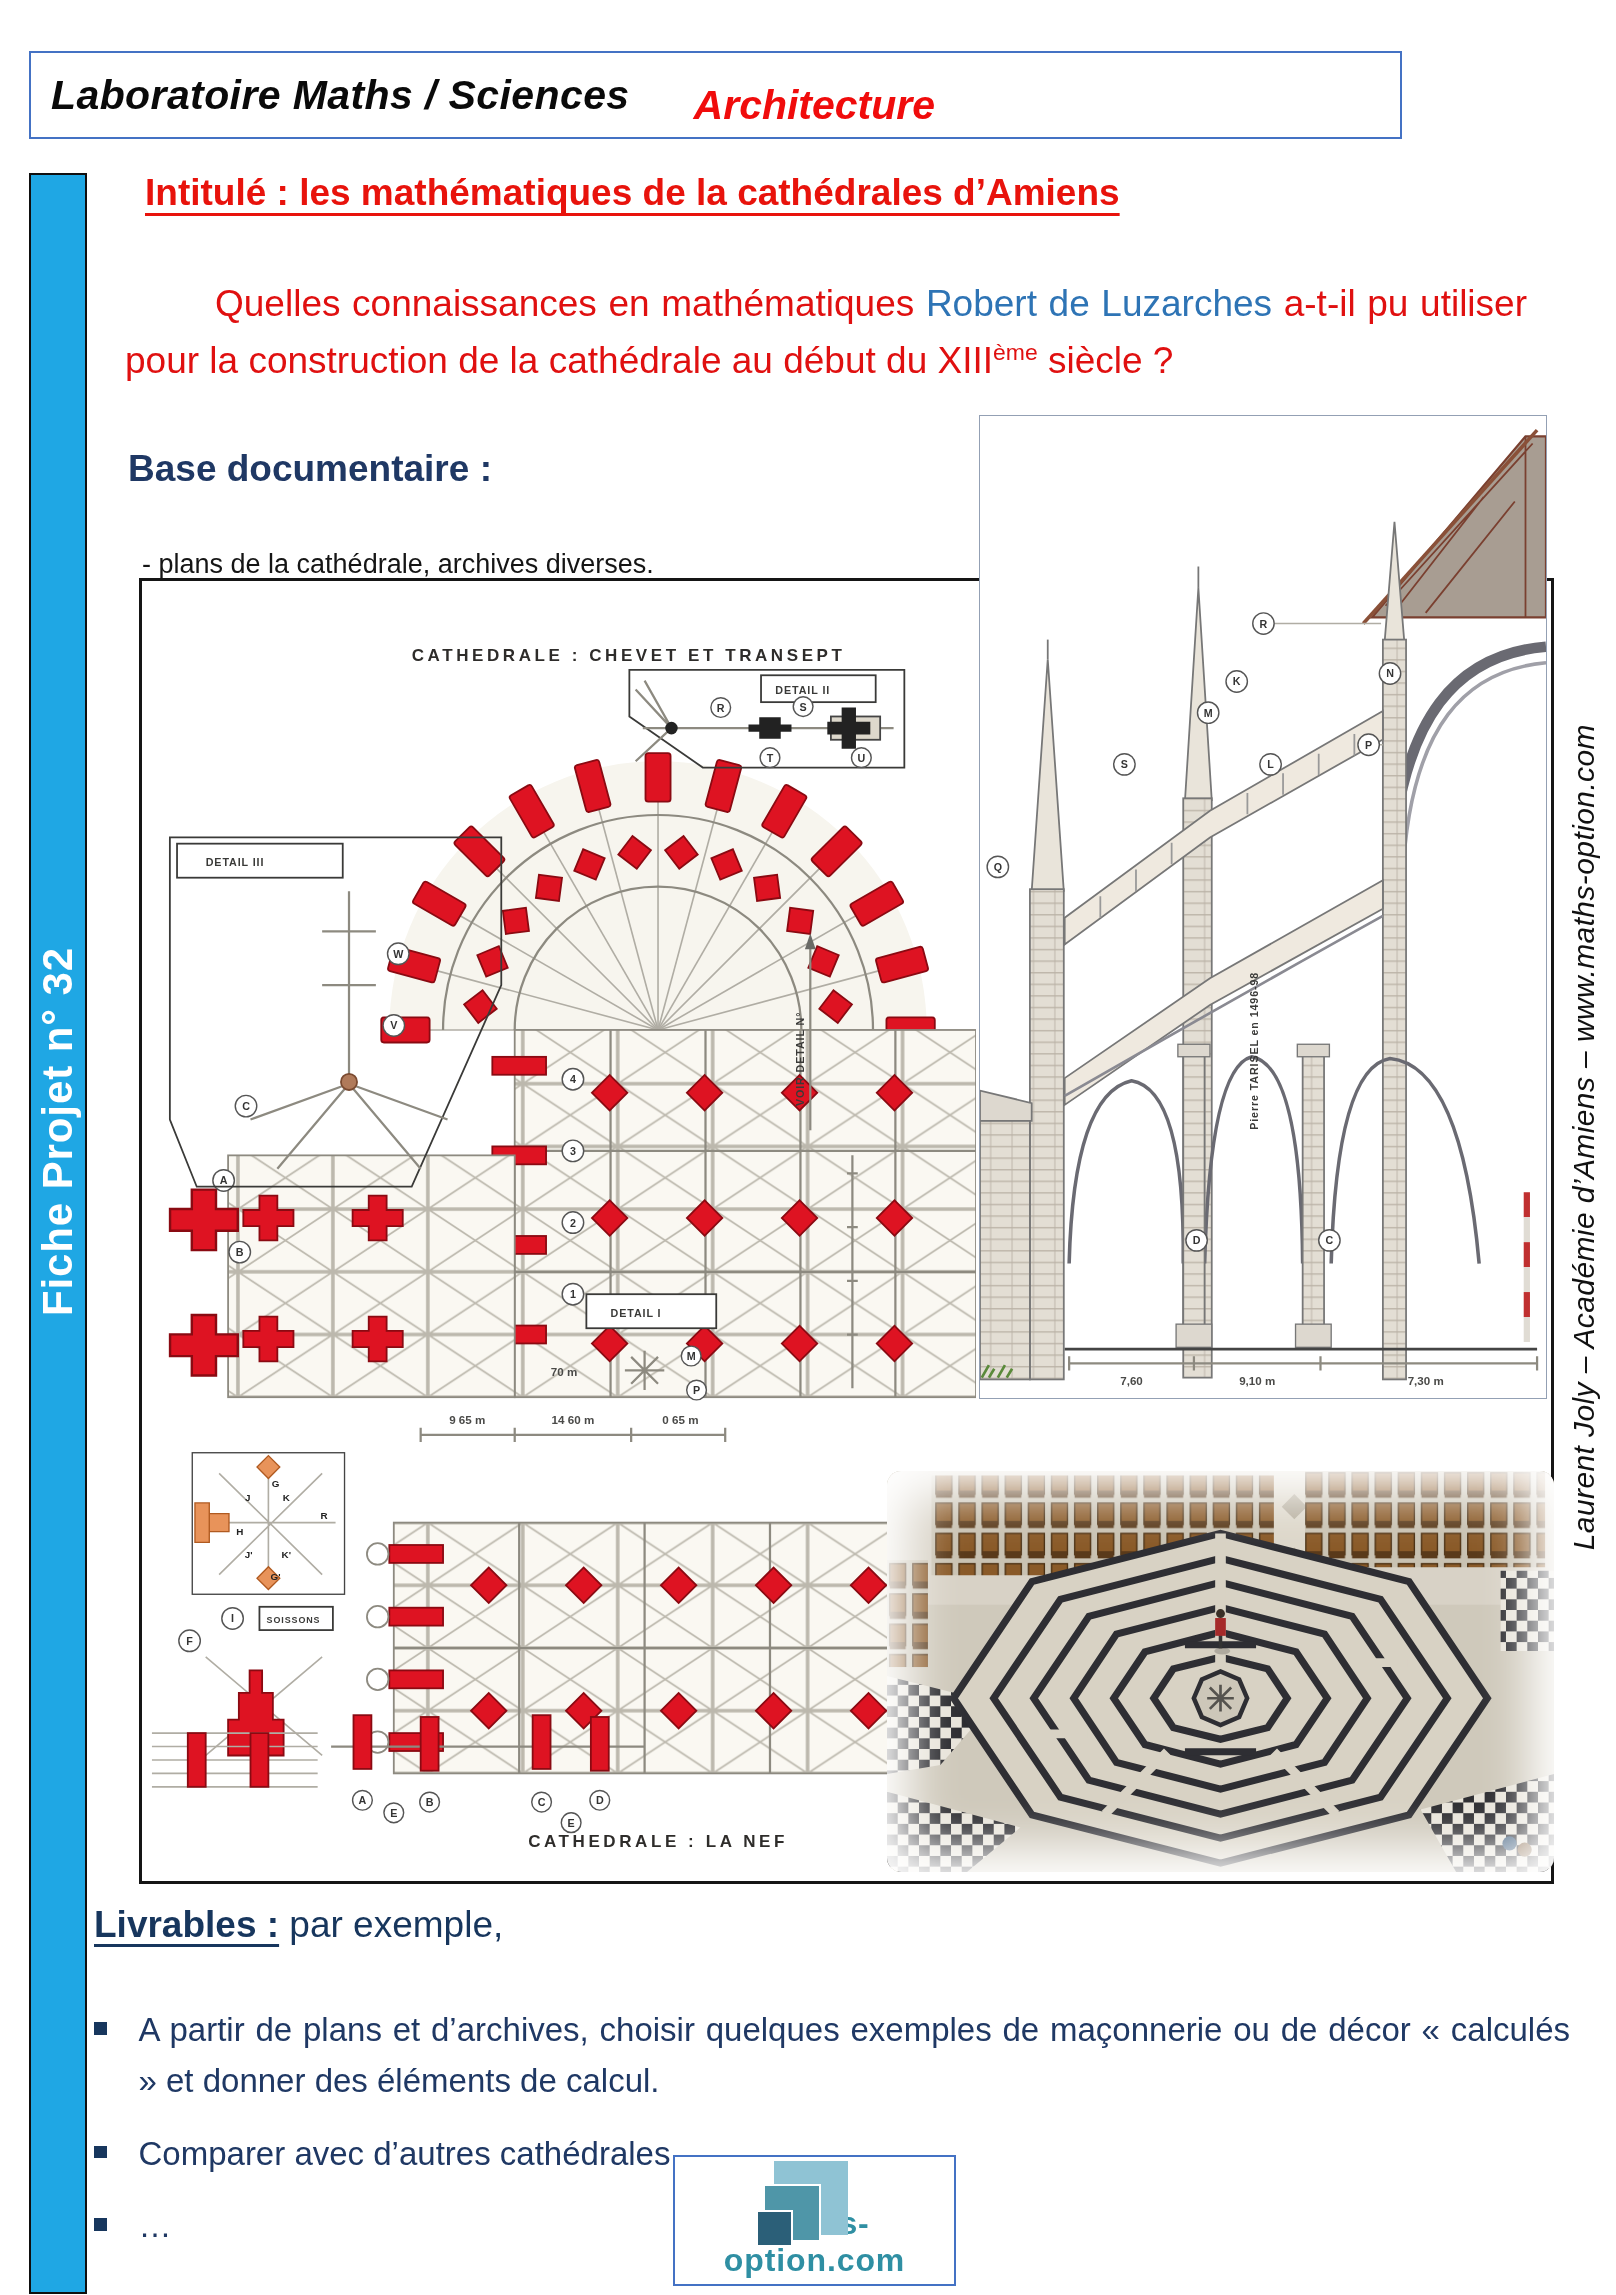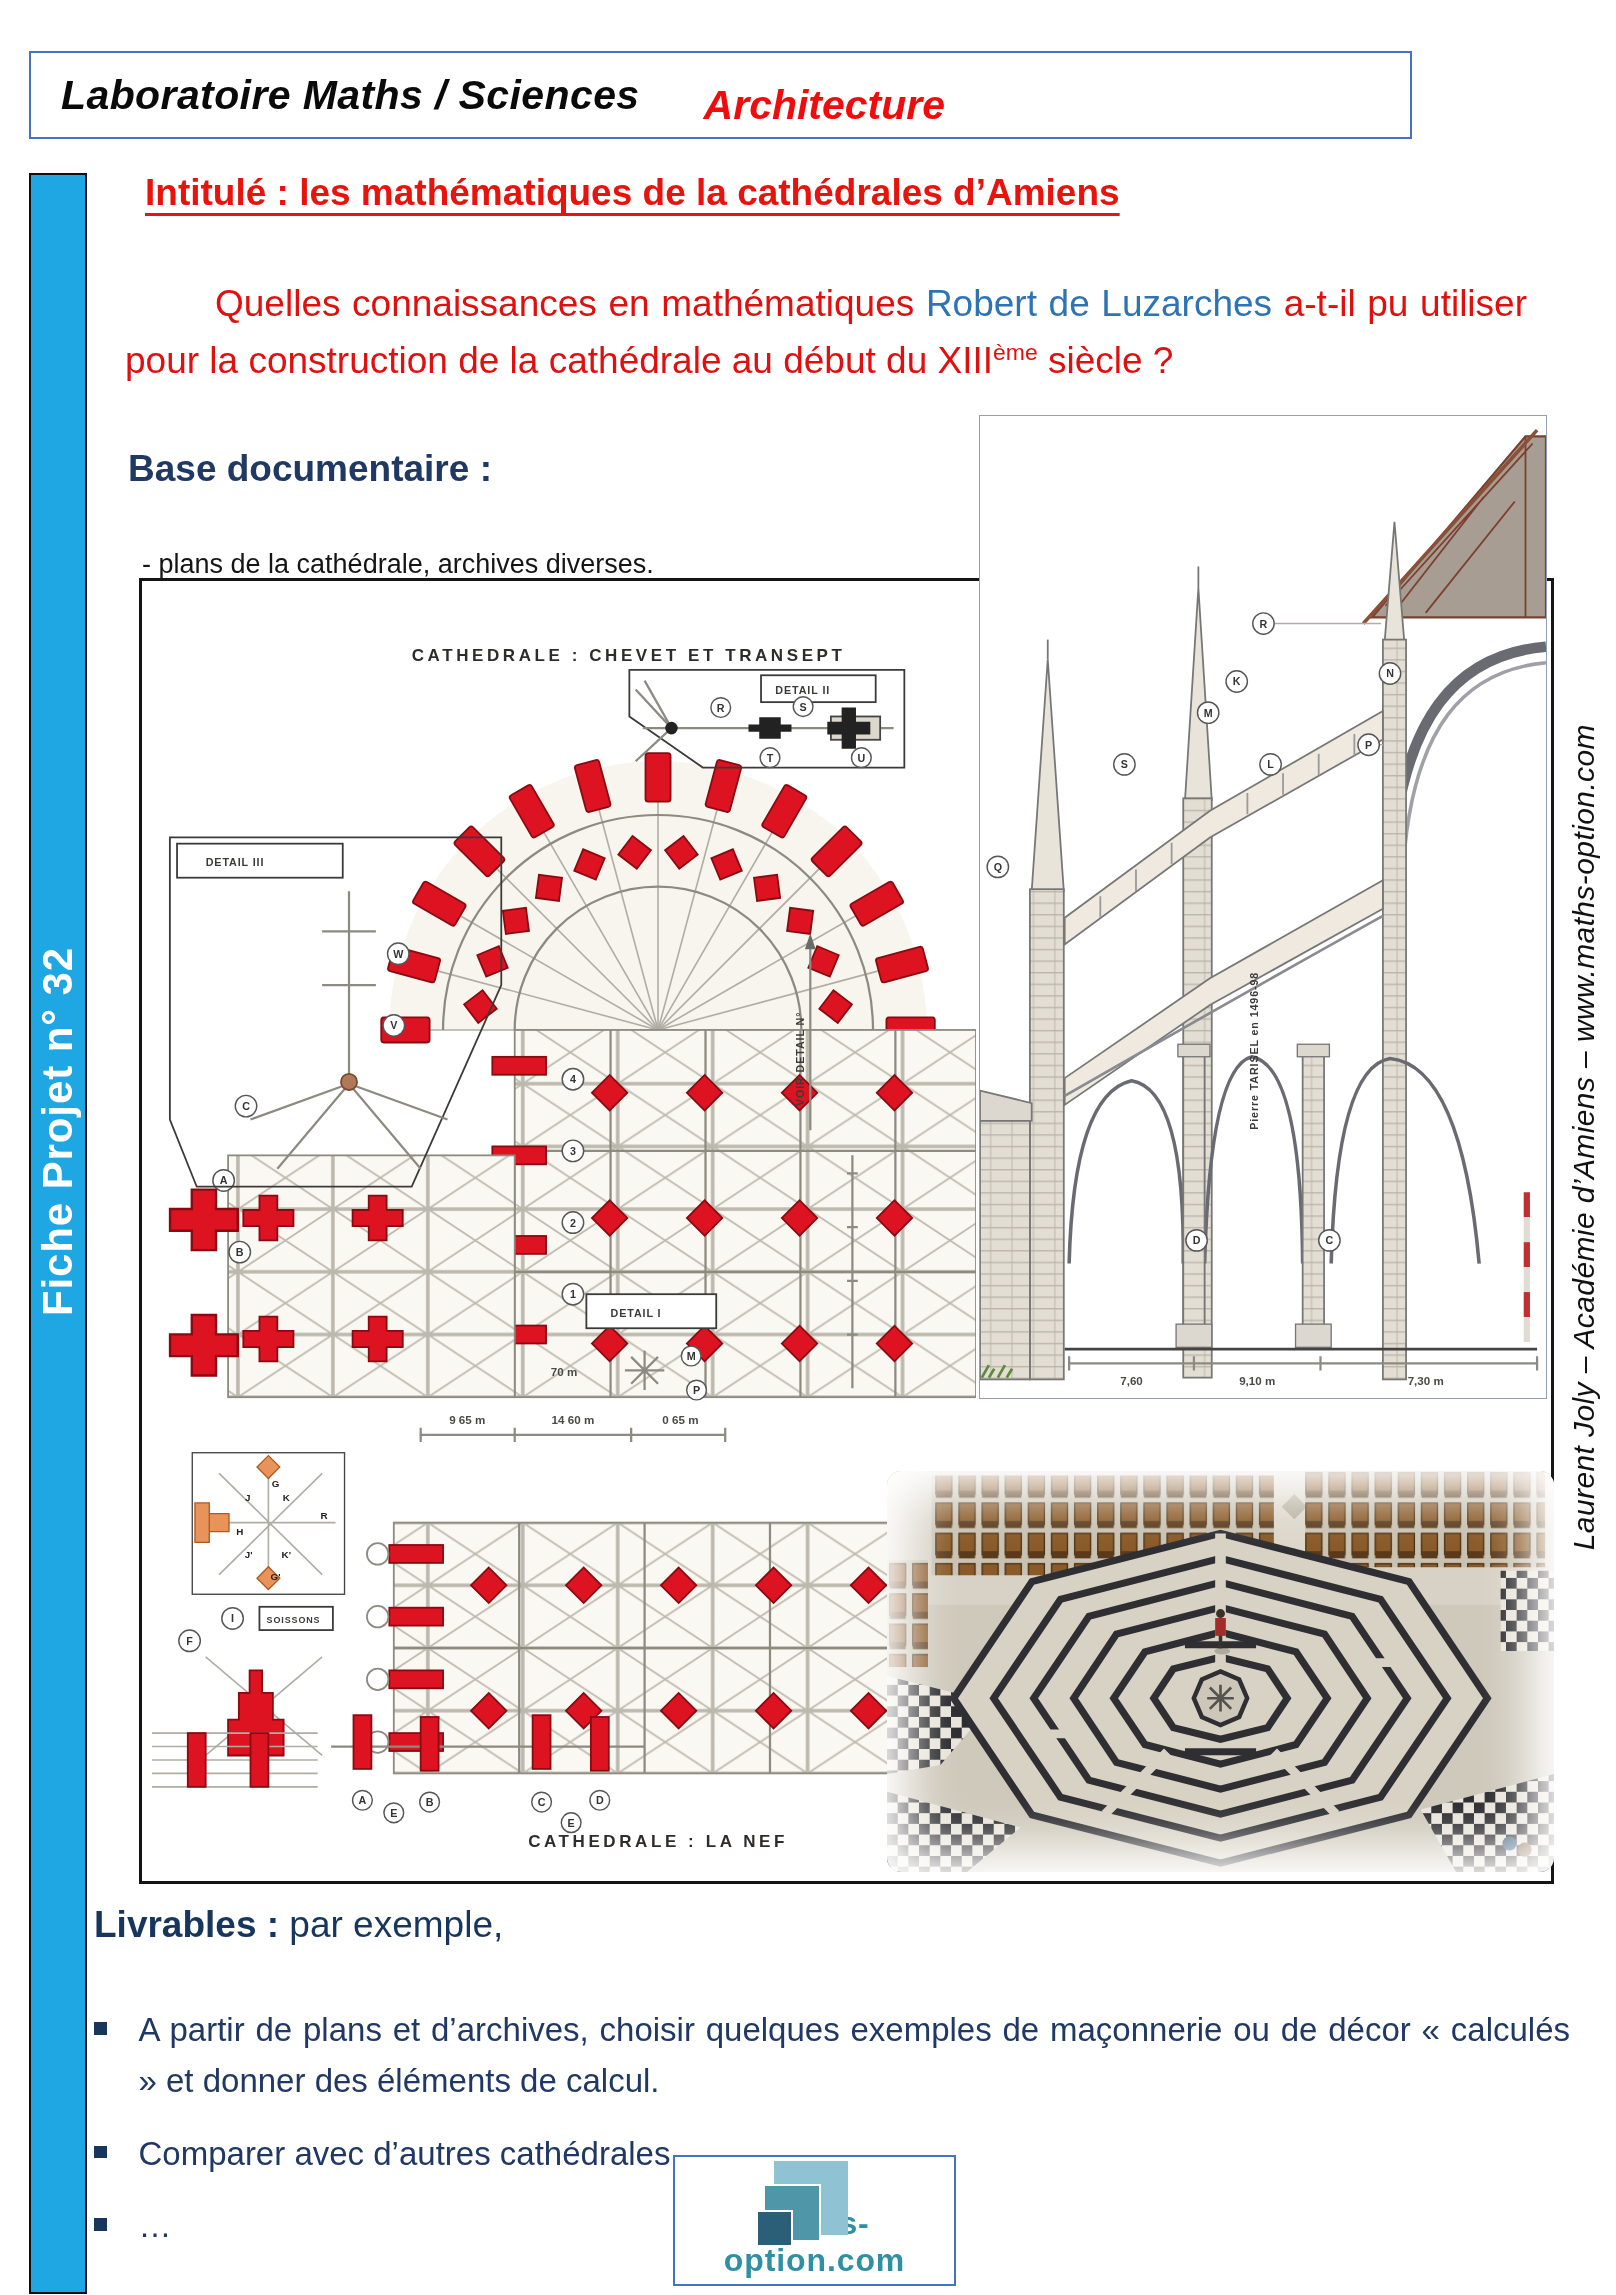--- a/index.html
+++ b/index.html
@@ -2,21 +2,21 @@
 <html style="font-size:14.3px"><head>
 <meta charset="utf-8">
 <style>
   html,body{margin:0;padding:0;background:#e9e9e9;}
   .page{position:relative;width:1617px;height:2295px;background:#ffffff;
         font-family:"Liberation Sans",sans-serif;overflow:hidden;}
 
   
   .header-box{position:absolute;left:29px;top:51px;width:1349px;height:84px;
               border:2.7px solid #4472C4;background:#fff;display:flex;align-items:center;
-              padding-left:30px;gap:64px;box-sizing:content-box;}
+              padding-left:20px;gap:64px;box-sizing:content-box;}
   .header-title{font-size:41px;font-weight:800;font-style:italic;color:#0a0a0a;letter-spacing:0.4px;}
   .header-subject{font-size:41px;font-weight:800;font-style:italic;color:#f00c0c;margin-top:20px;}
 
   
   .sidebar{position:absolute;left:29px;top:173px;width:54px;height:2117px;
            background:#1FA7E4;border:2.7px solid #0f0f0f;}
   .side-label{position:absolute;top:772px;left:50%;transform:translateX(-50%) rotate(180deg);
               writing-mode:vertical-rl;white-space:nowrap;
               color:#fff;font-size:42px;font-weight:800;letter-spacing:0.9px;}
 
@@ -42,21 +42,21 @@
   .photo .vig{position:absolute;inset:0;box-shadow:inset 0 0 49px 23px #ffffff;pointer-events:none;}
 
   
   .credit-vert{position:absolute;left:1556px;top:609px;width:56px;height:1057px;
                display:flex;align-items:center;justify-content:center;z-index:5;}
   .credit-vert span{writing-mode:vertical-rl;transform:rotate(180deg);white-space:nowrap;
                     font-size:30px;font-style:italic;color:#111;letter-spacing:0.4px;}
 
   
   .livrables{position:absolute;left:94px;top:1904px;font-size:37px;color:#17365D;}
-  .livrables .t{font-weight:800;text-decoration-thickness:2.7px;text-underline-offset:7.2px;}
+  .livrables .t{font-weight:800;text-decoration:underline;text-decoration-thickness:2.7px;text-underline-offset:7.2px;}
   .bullets{position:absolute;left:94px;top:2004px;width:1476px;}
   .bullet{display:flex;gap:32px;margin-bottom:21.5px;}
   .bullet .mk{flex:0 0 12.5px;width:12.5px;height:12.5px;background:#17365D;margin-top:18px;}
   .bullet .tx{font-size:33px;color:#1F3864;line-height:1.55;text-align:justify;}
 
   
   .logo{position:absolute;left:673px;top:2155px;width:279px;height:127px;background:#fff;
         border:2.7px solid #4472C4;box-sizing:content-box;z-index:6;}
   .logo .sq{position:absolute;}
   .logo .big{left:99px;top:3.6px;width:74px;height:74px;background:#8FC3D4;z-index:1;}

